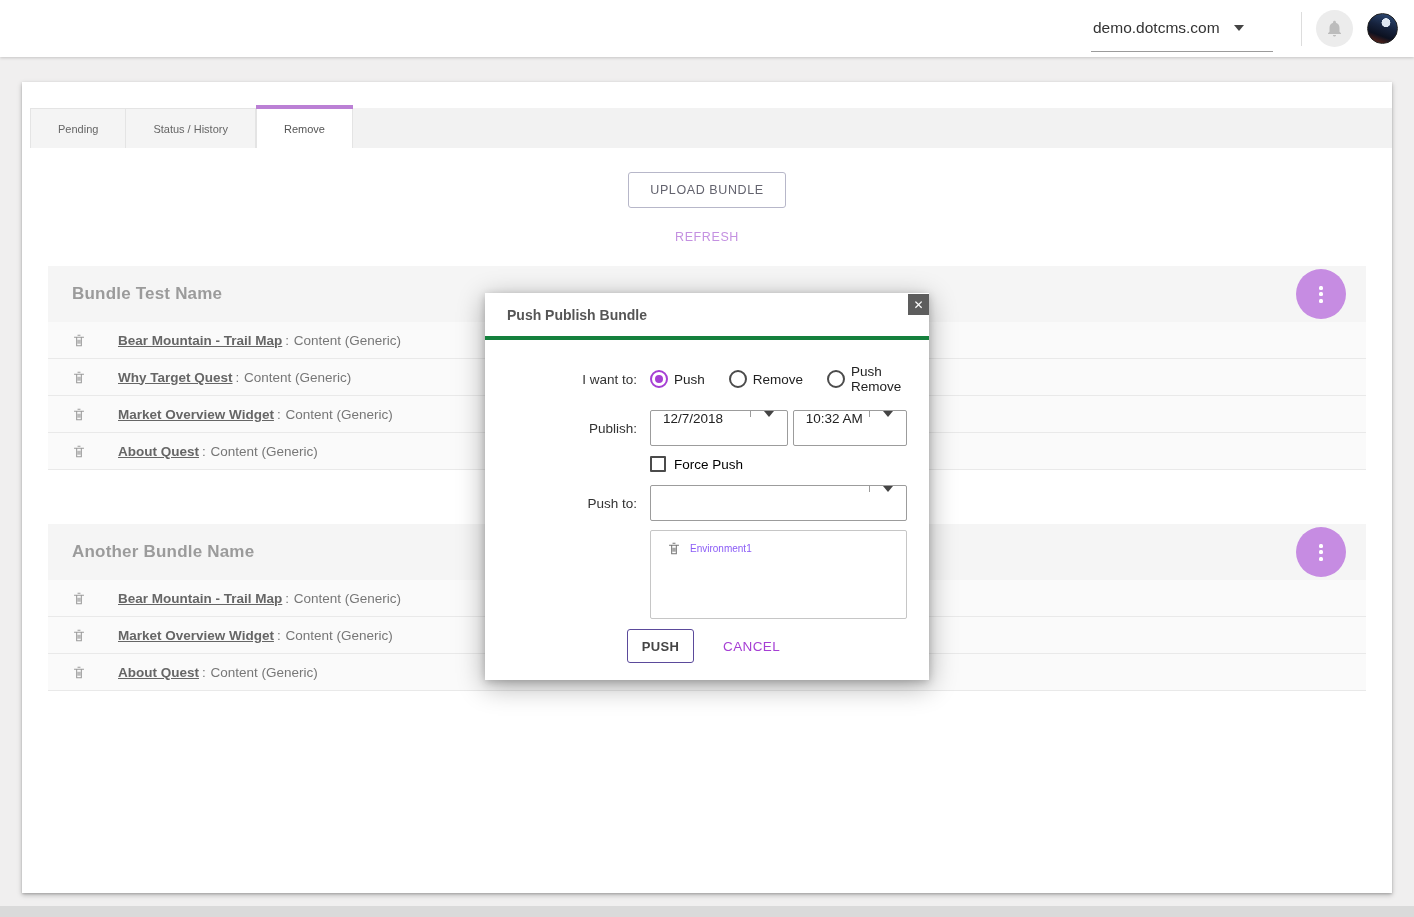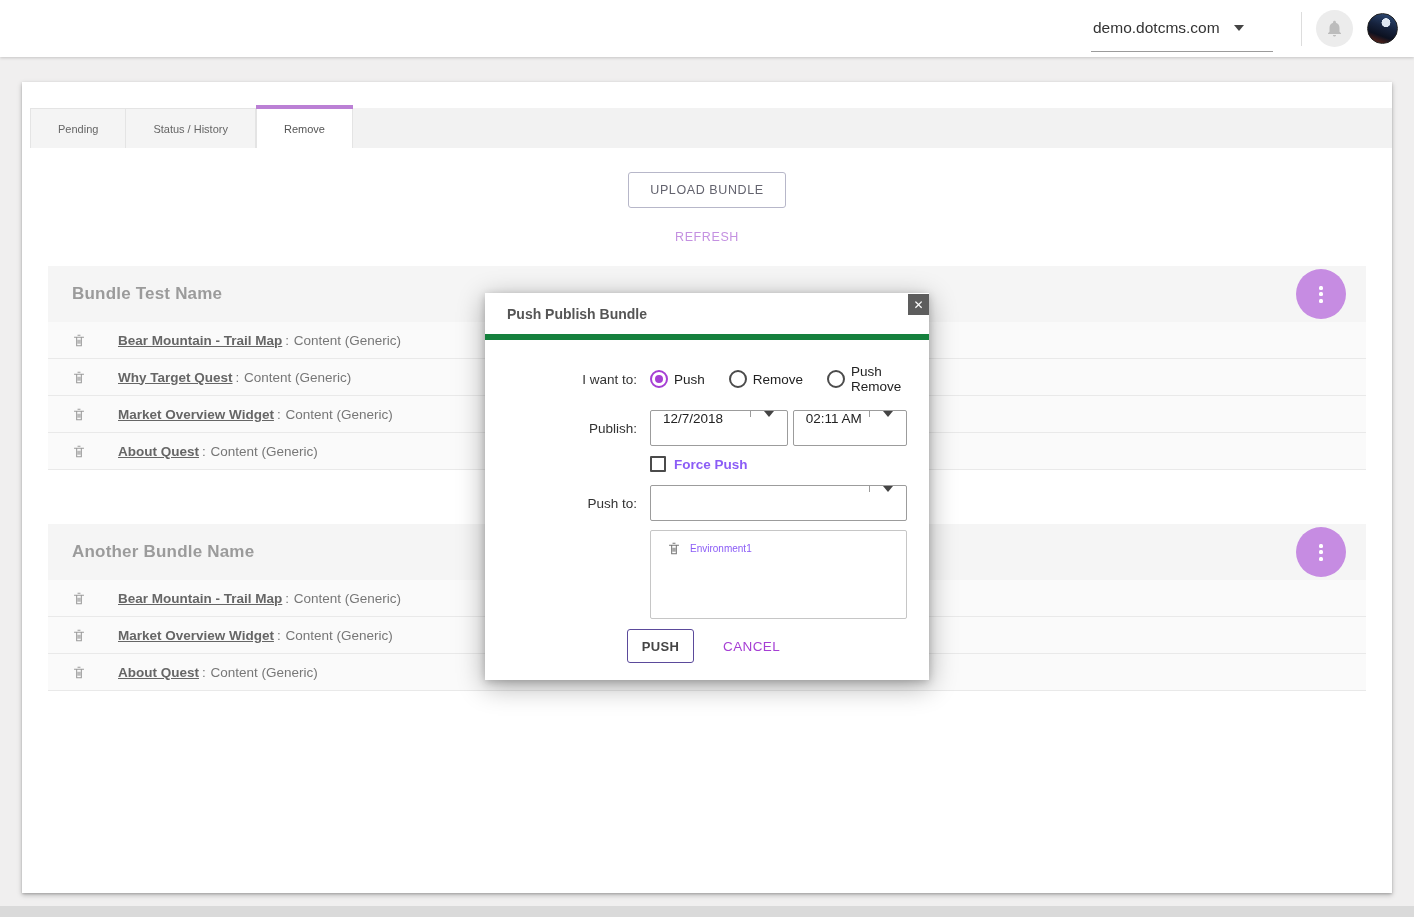--- a/index.html
+++ b/index.html
@@ -110,21 +110,21 @@
     box-shadow:0 6px 26px rgba(0,0,0,.33), 0 2px 8px rgba(0,0,0,.2);
   }
   .modal-close {
     position:absolute; top:1px; right:0; width:21px; height:21px;
     background:#5d5d5d; color:#fff; border:none; cursor:pointer;
     font-size:12px; line-height:20px; text-align:center; padding:0;
     font-family:"Liberation Sans",sans-serif;
   }
   .modal-header {
     height:47px; display:flex; align-items:center; padding-left:22px;
-    border-bottom:6px solid #15803d;
+    border-bottom:4px solid #15803d;
   }
   .modal-title { font-size:14px; font-weight:bold; color:#555; }
   .modal-body { padding:24px 22px 0 0; }
   .form-row { display:flex; align-items:center; margin-left:0; }
   .form-label {
     width:152px; text-align:right; font-size:13.5px; color:#333; flex:none; margin-right:13px;
   }
   .radio-group { display:flex; align-items:center; gap:24px; }
   .radio-item { display:flex; align-items:center; gap:6px; cursor:pointer; }
   .radio-circle {
@@ -146,21 +146,21 @@
     width:37px; border-left:1px solid #9c9c9c; display:flex; align-items:center; justify-content:center; flex:none;
   }
   .arrow-zone .caret-down { border-top-color:#444; }
   .date-field { width:140px; margin-right:5px; }
   .time-field { width:116px; }
   .row-force { margin-top:10px; }
   .checkbox {
     width:16px; height:16px; border:2px solid #4b4b4b; border-radius:1px; background:#fff;
     margin-right:8px; flex:none; cursor:pointer;
   }
-  .check-label { font-size:13.5px; color:#8b5cf6;font-weight:bold; }
+  .check-label { font-size:13.5px; color:#000000; }
   .row-pushto { margin-top:13px; }
   .pushto-field { width:261px; }
   .row-envbox { margin-top:9px; }
   .env-box {
     width:261px; height:89px; border:1px solid #c6c6c6; border-radius:2px; background:#fff;
     padding:10px 0 0 16px; overflow:hidden;
   }
   .env-item { display:flex; align-items:center; gap:9px; font-size:10px; color:#8b5cf6; }
   .row-actions { margin-top:10px; padding-left:142px; display:flex; align-items:center; }
   .btn-push {
@@ -352,21 +352,21 @@
 
       <div class="form-row row-publish">
         <span class="form-label">Publish:</span>
         <div class="dropfield date-field">
           <span class="value">12/7/2018</span>
           <span class="arrow-zone">
               <span class="caret-down"></span>
             </span>
         </div>
         <div class="dropfield time-field">
-          <span class="value">02:11 AM</span>
+          <span class="value">10:32 AM</span>
           <span class="arrow-zone">
               <span class="caret-down"></span>
             </span>
         </div>
       </div>
 
       <div class="form-row row-force">
         <span class="form-label"></span>
         <span class="checkbox" id="force-push-box"></span>
         <span class="check-label">Force Push</span>

